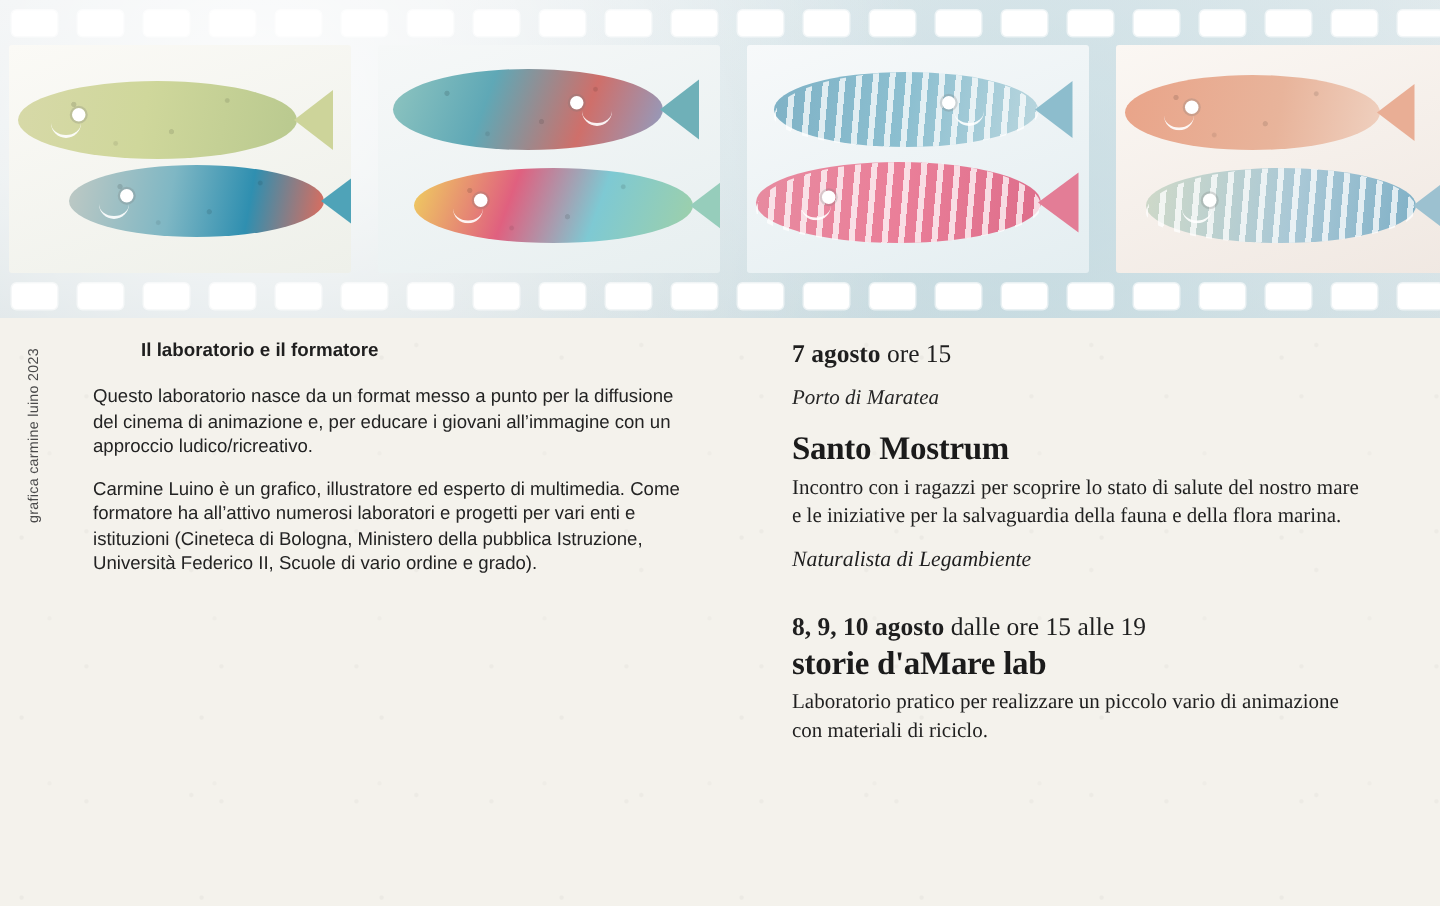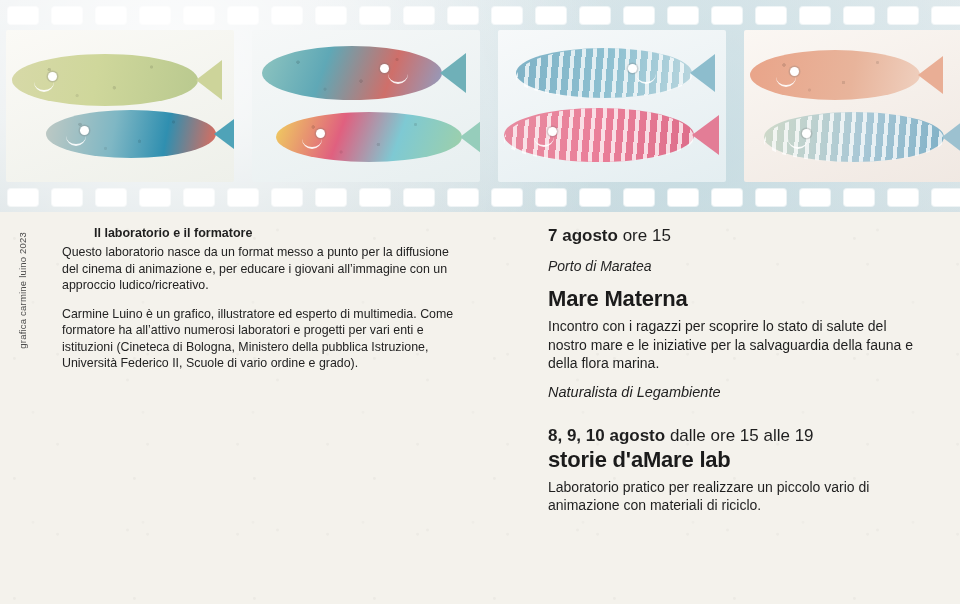--- a/index.html
+++ b/index.html
@@ -215,36 +215,37 @@
     color: #2b2b2b;
     margin: 0 0 24px 0;
     letter-spacing: -0.2px;
   }
   .headline .nowrap { white-space: nowrap; }
 
   .sub-title {
     font-size: 12.5px;
     font-weight: bold;
     color: #1f1f1f;
-    margin: 0 0 4px 0;
+    margin: 0 0 16px 0;
     padding-left: 32px;
   }
   .para {
     font-size: 12.4px;
     line-height: 1.33;
     color: #232323;
     margin: 0 0 12px 0;
     max-width: 405px;
   }
 
   .right-col {
     position: absolute;
-    left: 548px;
+    left: 528px;
     top: 226px;
     width: 380px;
+    font-family: Liberation Serif, serif;
   }
   .event { margin-bottom: 26px; }
   .ev-date {
     font-size: 17px;
     color: #1f1f1f;
     margin: 0 0 1px 0;
   }
   .ev-date b { font-weight: bold; }
   .ev-date .ore { font-weight: normal; }
   .ev-place {
@@ -437,21 +438,21 @@
   </div>
 
   <div class="right-col">
 
     <div class="event">
       <p class="ev-date">
         <b>7 agosto</b>
         <span class="ore">ore 15</span>
       </p>
       <p class="ev-place">Porto di Maratea</p>
-      <h2 class="ev-title">Mare Materna</h2>
+      <h2 class="ev-title">Santo Mostrum</h2>
       <p class="ev-desc">Incontro con i ragazzi per scoprire lo stato di salute del nostro mare e le iniziative per la salvaguardia della fauna e della flora marina.</p>
       <p class="ev-cura-sub">Naturalista di Legambiente</p>
     </div>
 
     <div class="event clip-bottom">
       <p class="ev-date">
         <b>8, 9, 10 agosto</b>
         <span class="ore">dalle ore 15 alle 19</span>
       </p>
       <h2 class="ev-title">storie d'aMare lab</h2>

